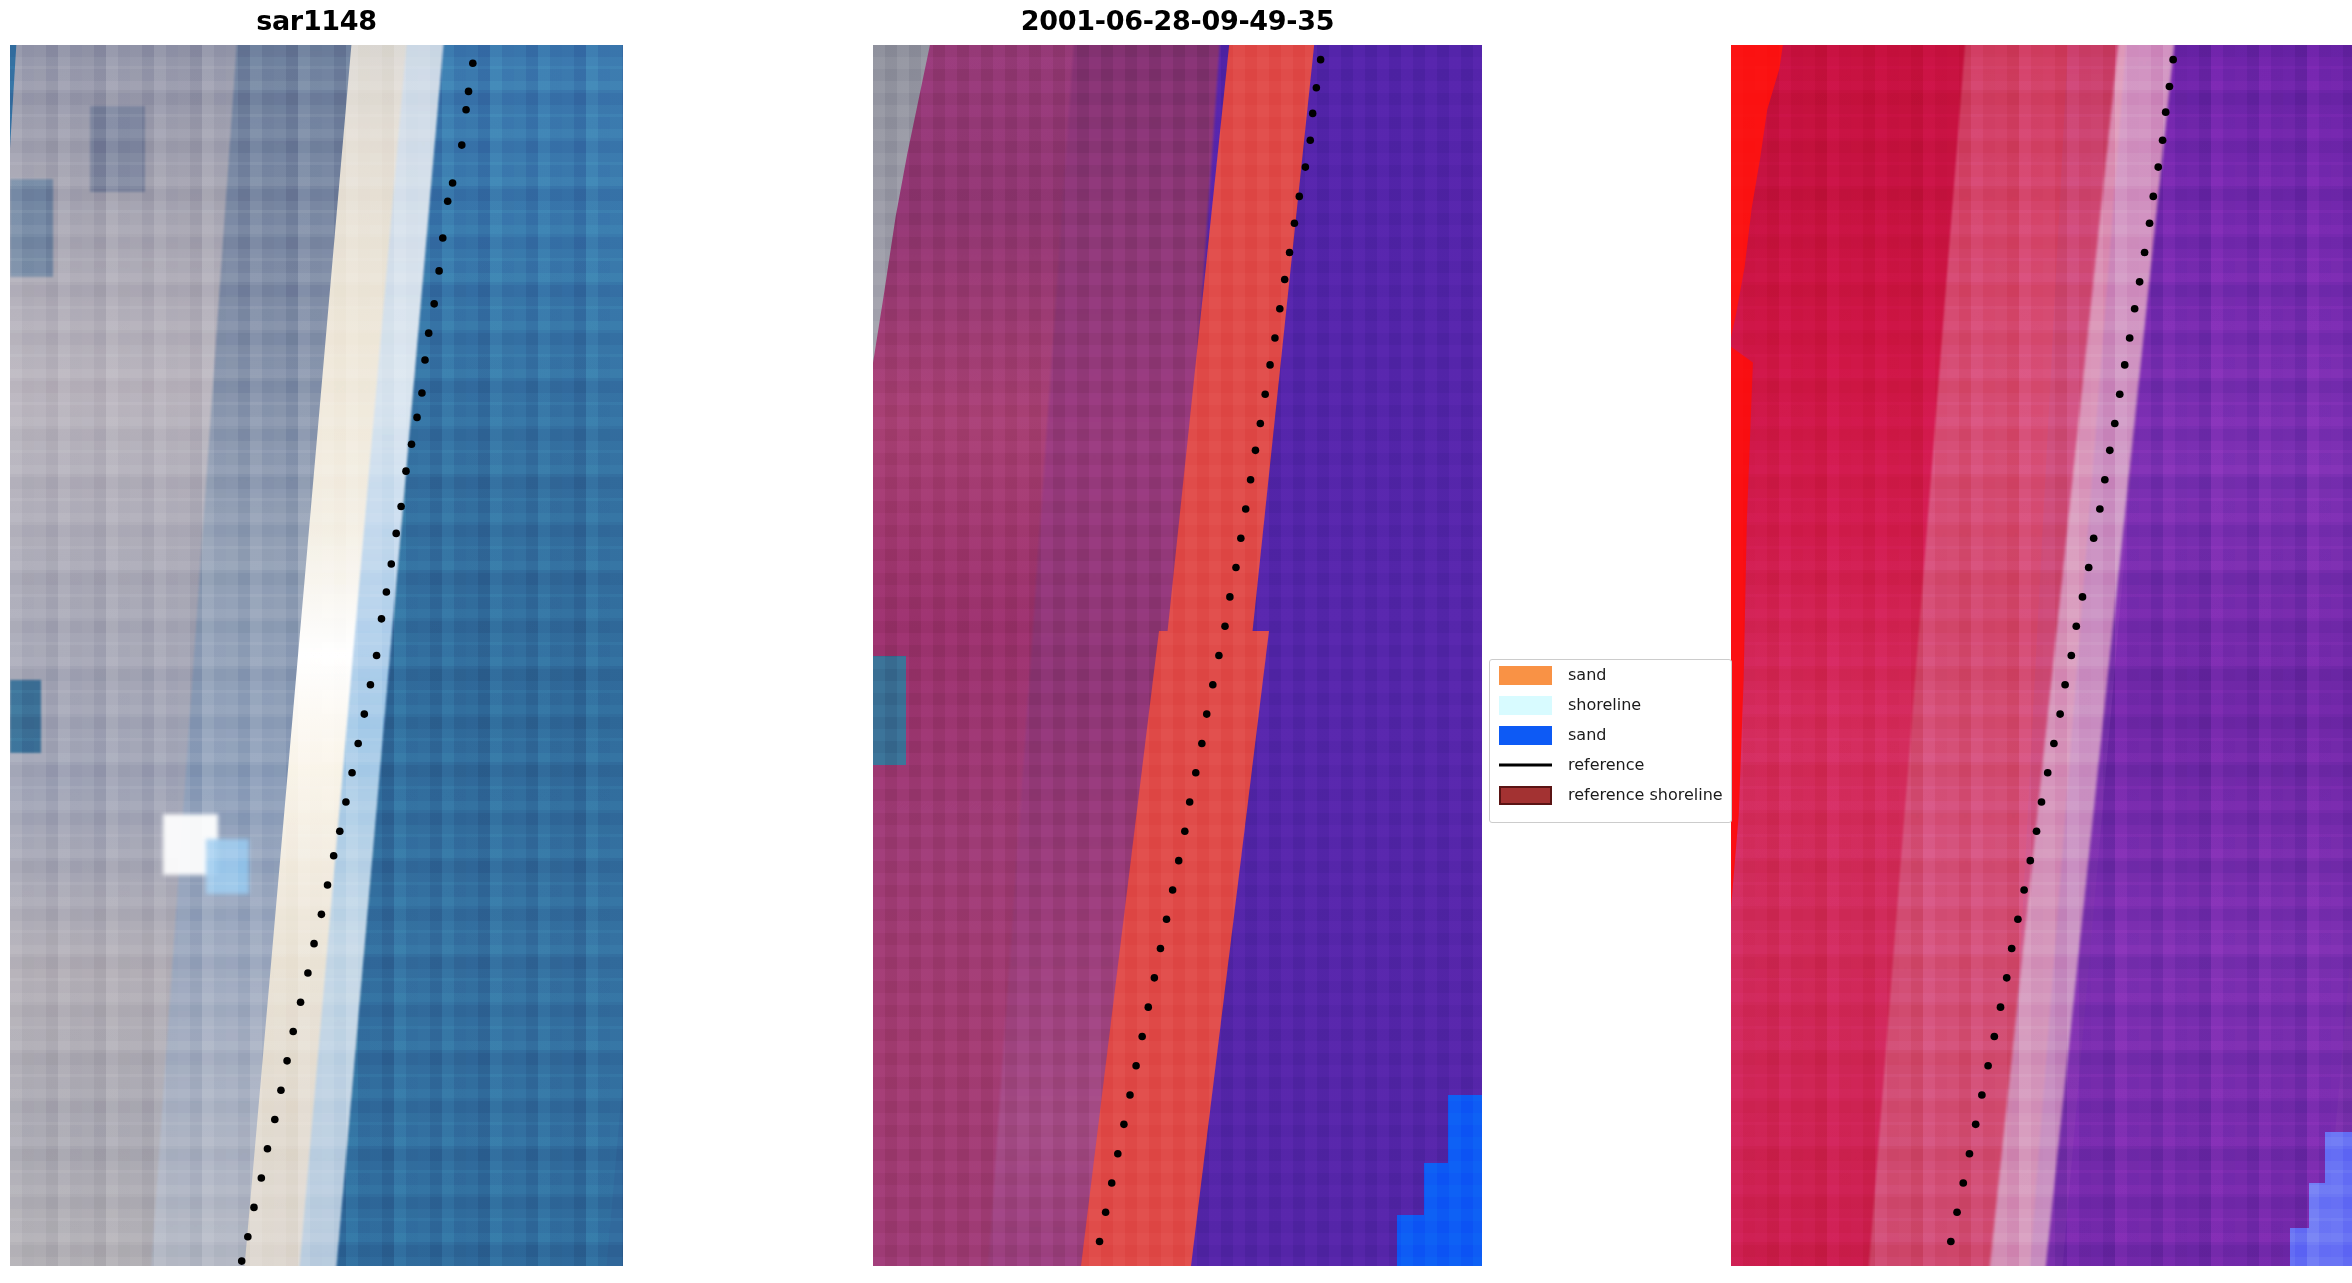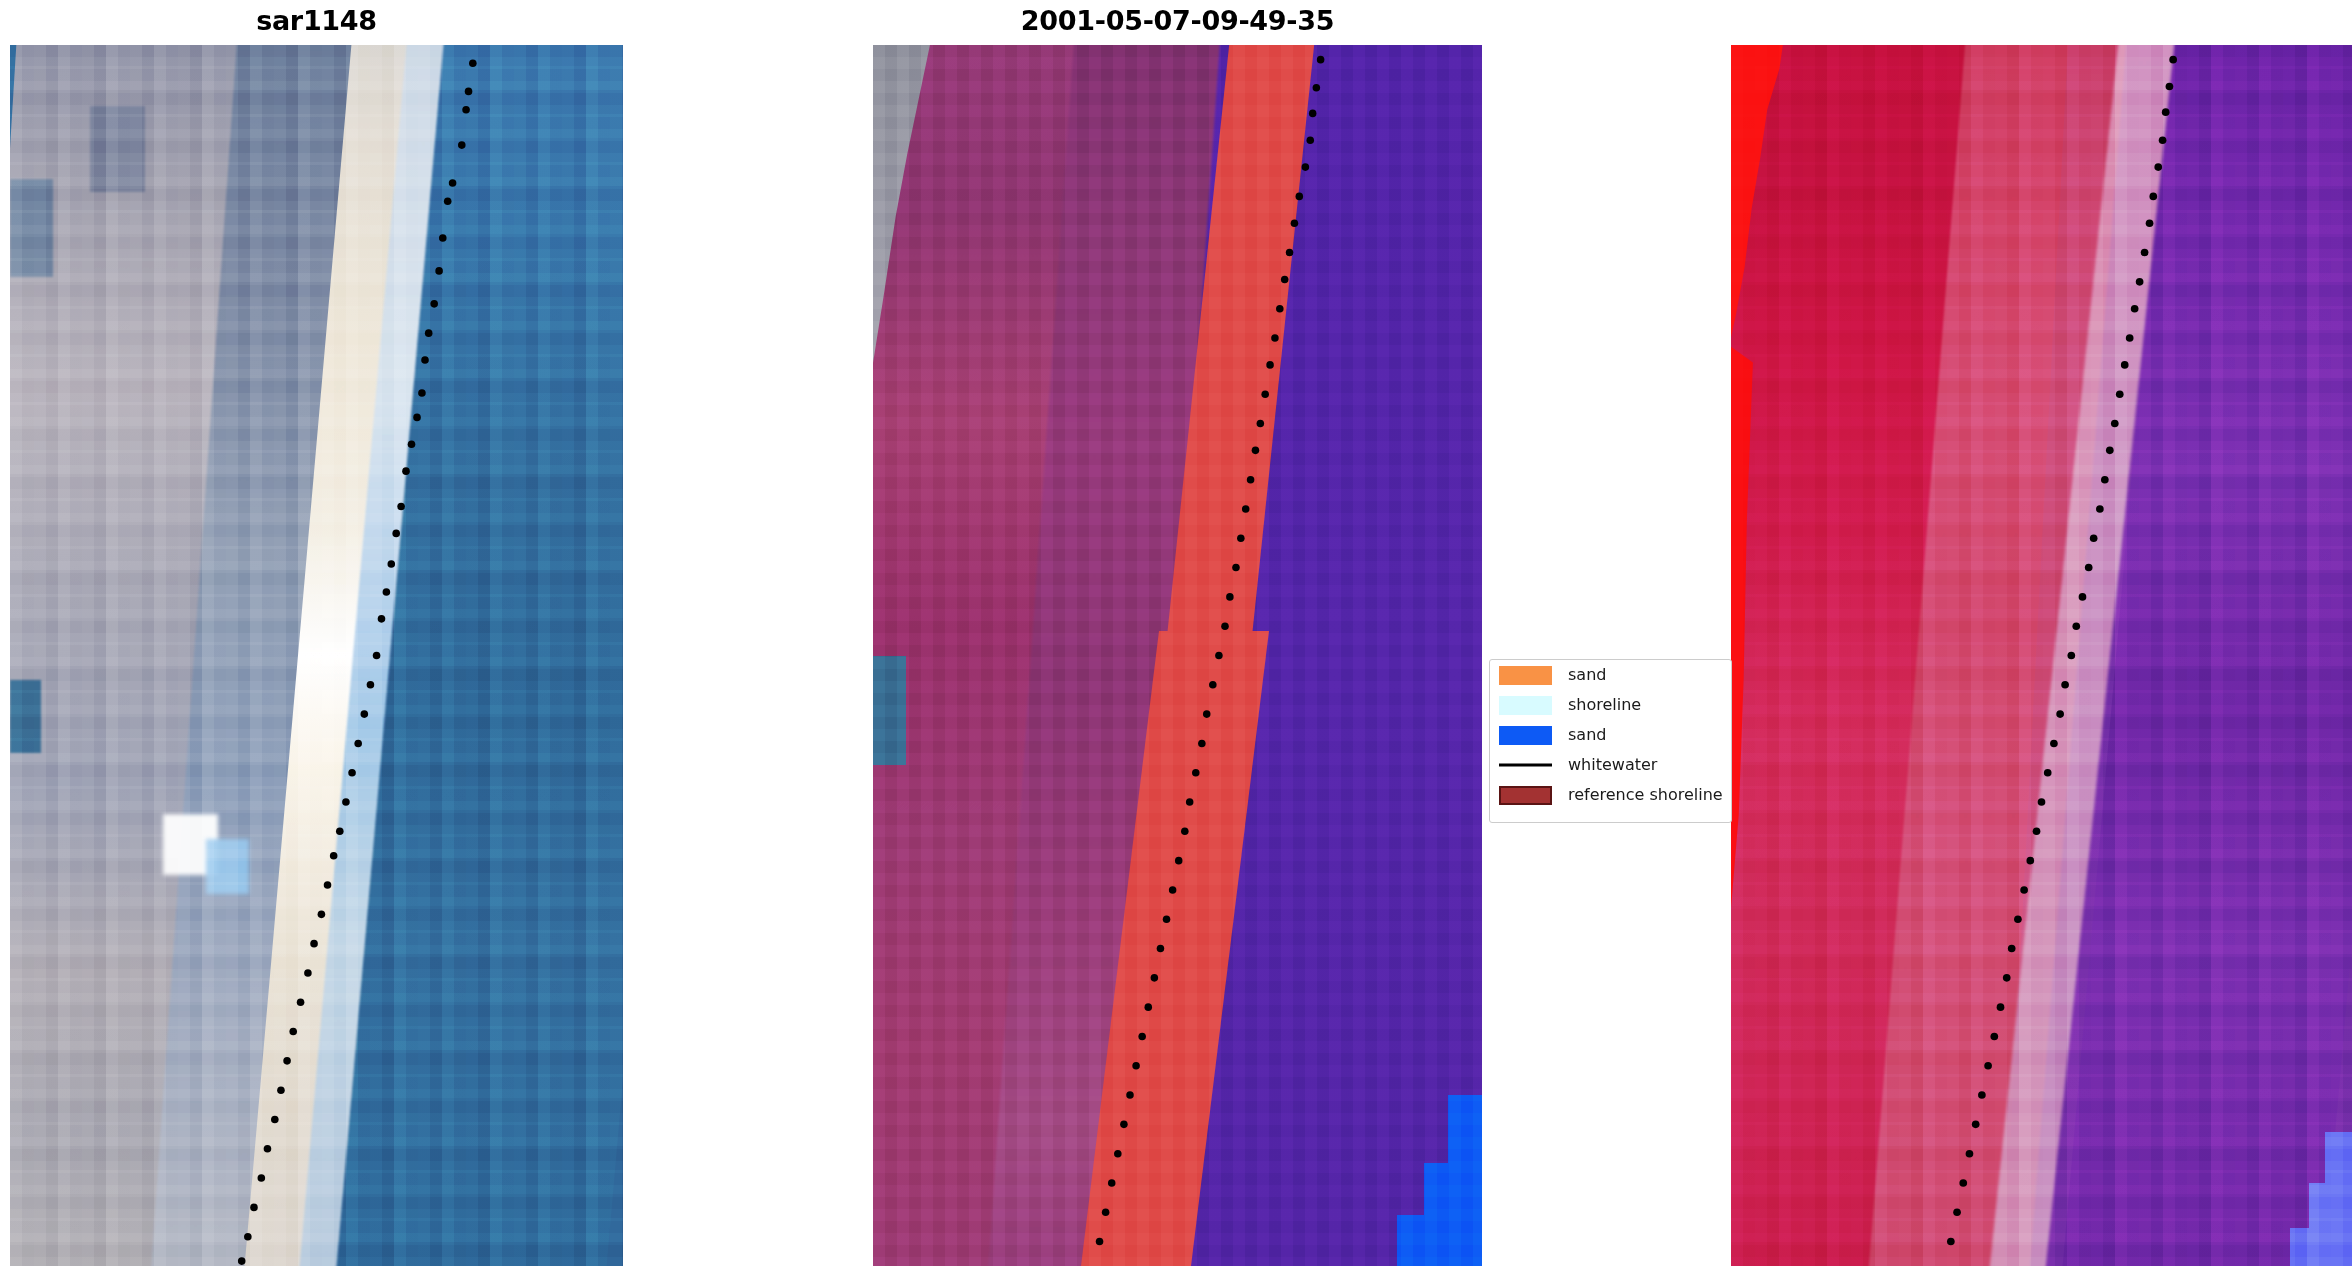--- a/index.html
+++ b/index.html
@@ -401,21 +401,21 @@
           <ellipse cx="42.000" cy="90.400" rx="0.62" ry="0.31" fill="#000000"></ellipse>
           <ellipse cx="41.000" cy="92.800" rx="0.62" ry="0.31" fill="#000000"></ellipse>
           <ellipse cx="39.800" cy="95.200" rx="0.62" ry="0.31" fill="#000000"></ellipse>
           <ellipse cx="38.800" cy="97.600" rx="0.62" ry="0.31" fill="#000000"></ellipse>
           <ellipse cx="37.800" cy="99.600" rx="0.62" ry="0.31" fill="#000000"></ellipse>
         </svg>
     </div>
   </div>
 
   <div class="panel" id="panel2" style="left:873px; top:45px; width:609px; height:1221px;">
-    <div class="panel-title">2001-05-07-09-49-35</div>
+    <div class="panel-title">2001-06-28-09-49-35</div>
     <div class="panel-image">
       <div class="layer p2-water"></div>
       <div class="p2-land"></div>
       <div class="p2-land2"></div>
       <div class="p2-sandclass"></div>
       <div class="p2-sandclass-step"></div>
       <div class="p2-graypatch"></div>
       <div class="p2-tealpatch"></div>
       <div class="p2-bluewater">
         <i class="p2-bw1"></i>
@@ -541,21 +541,21 @@
     <div class="legend-row">
       <span class="legend-swatch" style="background: rgb(216, 251, 255);"></span>
       <span class="legend-label">shoreline</span>
     </div>
     <div class="legend-row">
       <span class="legend-swatch" style="background: rgb(13, 90, 245);"></span>
       <span class="legend-label">sand</span>
     </div>
     <div class="legend-row">
       <span class="legend-line" style="--c: #000000;"></span>
-      <span class="legend-label">whitewater</span>
+      <span class="legend-label">reference</span>
     </div>
     <div class="legend-row">
       <span class="legend-swatch bordered" style="background: rgb(163, 50, 50); border-color: rgb(90, 20, 20);"></span>
       <span class="legend-label">reference shoreline</span>
     </div>
   </div>
 
 </div>
 
 </body></html>

